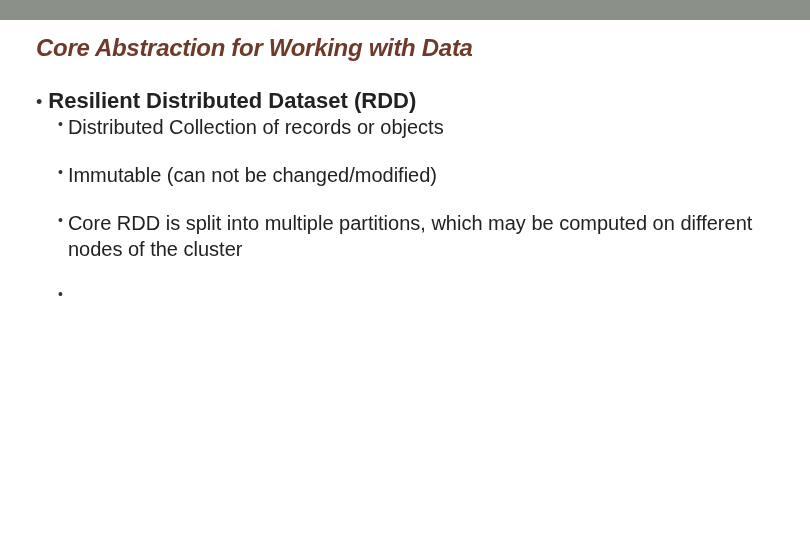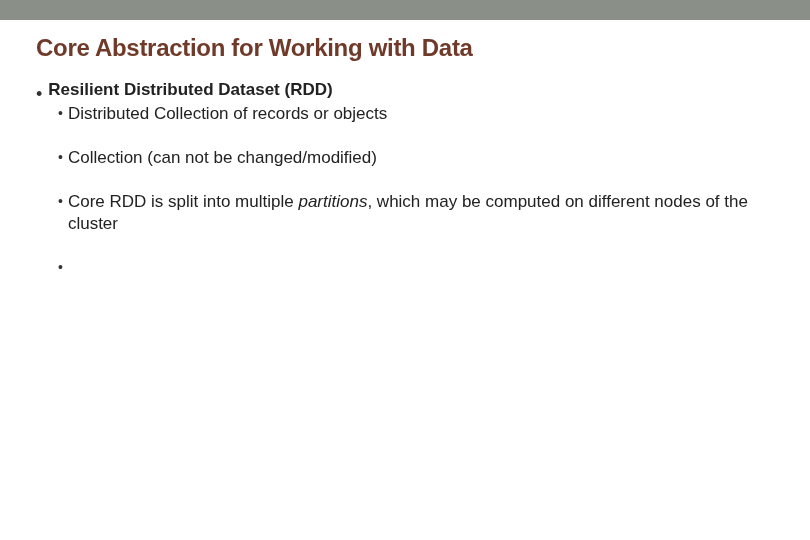--- a/index.html
+++ b/index.html
@@ -20,50 +20,51 @@
   .slide {
     position: absolute;
     top: 20px; left: 0; right: 0; bottom: 0;
     padding: 14px 36px 0 36px;
   }
   .title {
     font-size: 24px;
     font-weight: 700;
     color: #6f3a29;
     letter-spacing: -0.3px;
-    margin-bottom: 18px;
+    margin-bottom: 26px;
+    font-style: italic;
   }
   ul { list-style: none; }
   .bullet-row { display: flex; align-items: flex-start; }
   .bullet-dot {
     color: #333;
     font-size: 18px;
     line-height: 1;
     margin-right: 6px;
     margin-top: 5px;
   }
   .sub .bullet-dot {
     font-size: 14px;
     margin-top: 3px;
     margin-right: 5px;
   }
   .lvl1-text {
-    font-size: 17px;
+    font-size: 22px;
     font-weight: 700;
     color: #222;
   }
   .lvl1 { margin-bottom: 4px; }
   .subs { margin-left: 22px; }
   .sub { margin-bottom: 22px; }
   .sub-text {
-    font-size: 17px;
+    font-size: 20px;
     color: #222;
     line-height: 1.3;
   }
-  .sub-text .italic { font-style: italic; }
+  .sub-text .italic { }
 </style>
 </head>
 <body>
 
 <div class="topbar"></div>
 
 <div class="slide">
 
   <h1 class="title">Core Abstraction for Working with Data</h1>
 
@@ -79,21 +80,21 @@
         <li class="sub">
           <div class="bullet-row">
             <span class="bullet-dot">•</span>
             <span class="sub-text">Distributed Collection of records or objects</span>
           </div>
         </li>
 
         <li class="sub">
           <div class="bullet-row">
             <span class="bullet-dot">•</span>
-            <span class="sub-text">Collection (can not be changed/modified)</span>
+            <span class="sub-text">Immutable (can not be changed/modified)</span>
           </div>
         </li>
 
         <li class="sub">
           <div class="bullet-row">
             <span class="bullet-dot">•</span>
             <span class="sub-text"><span>Core RDD is split into multiple </span><span class="italic">partitions</span><span>, which may be computed on different nodes of the cluster</span></span>
           </div>
         </li>
 

